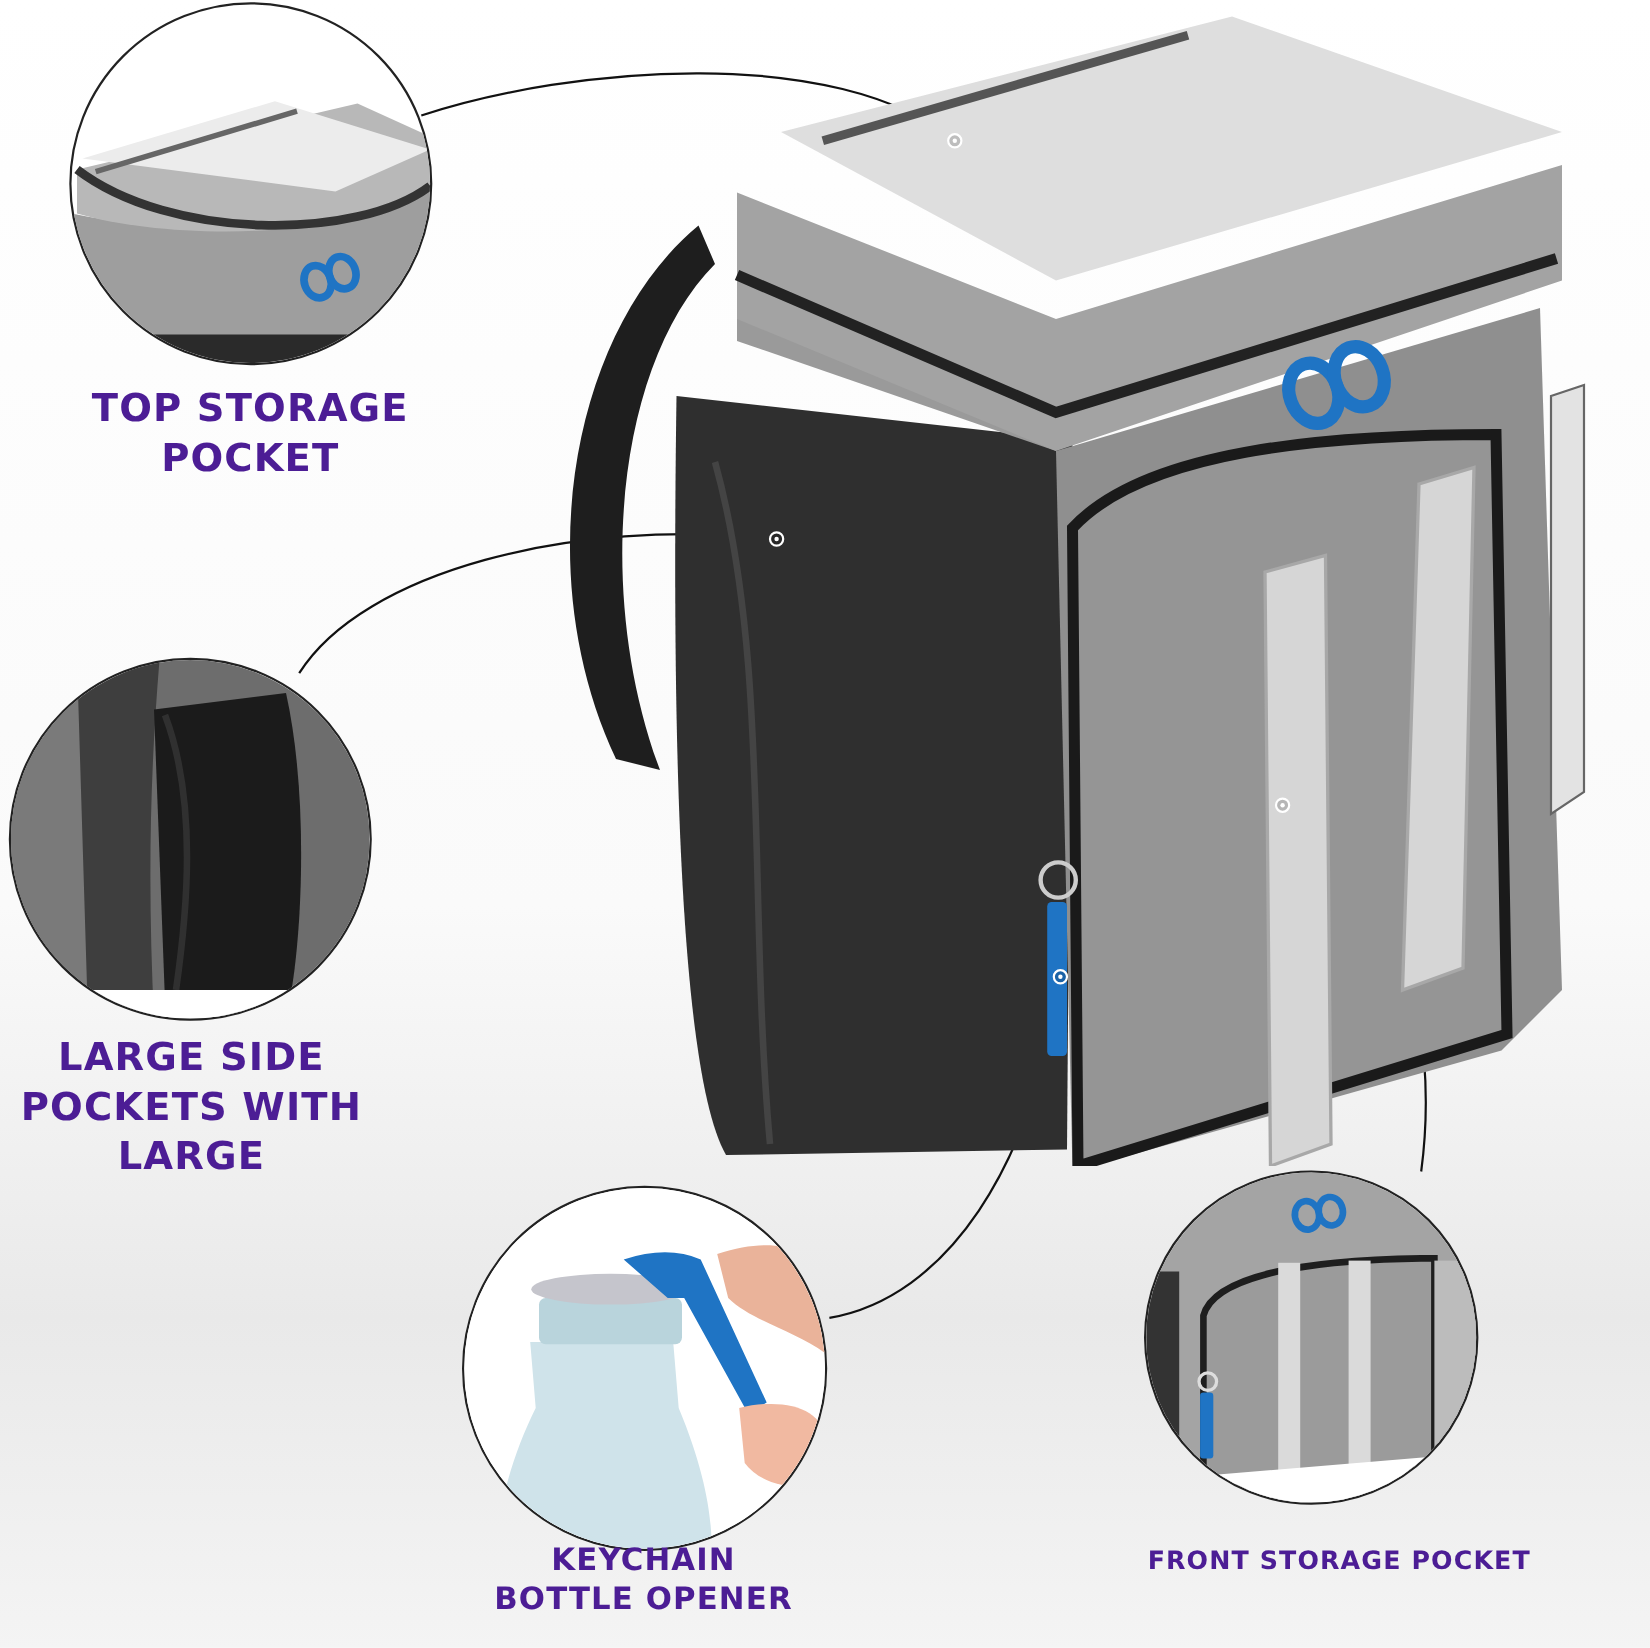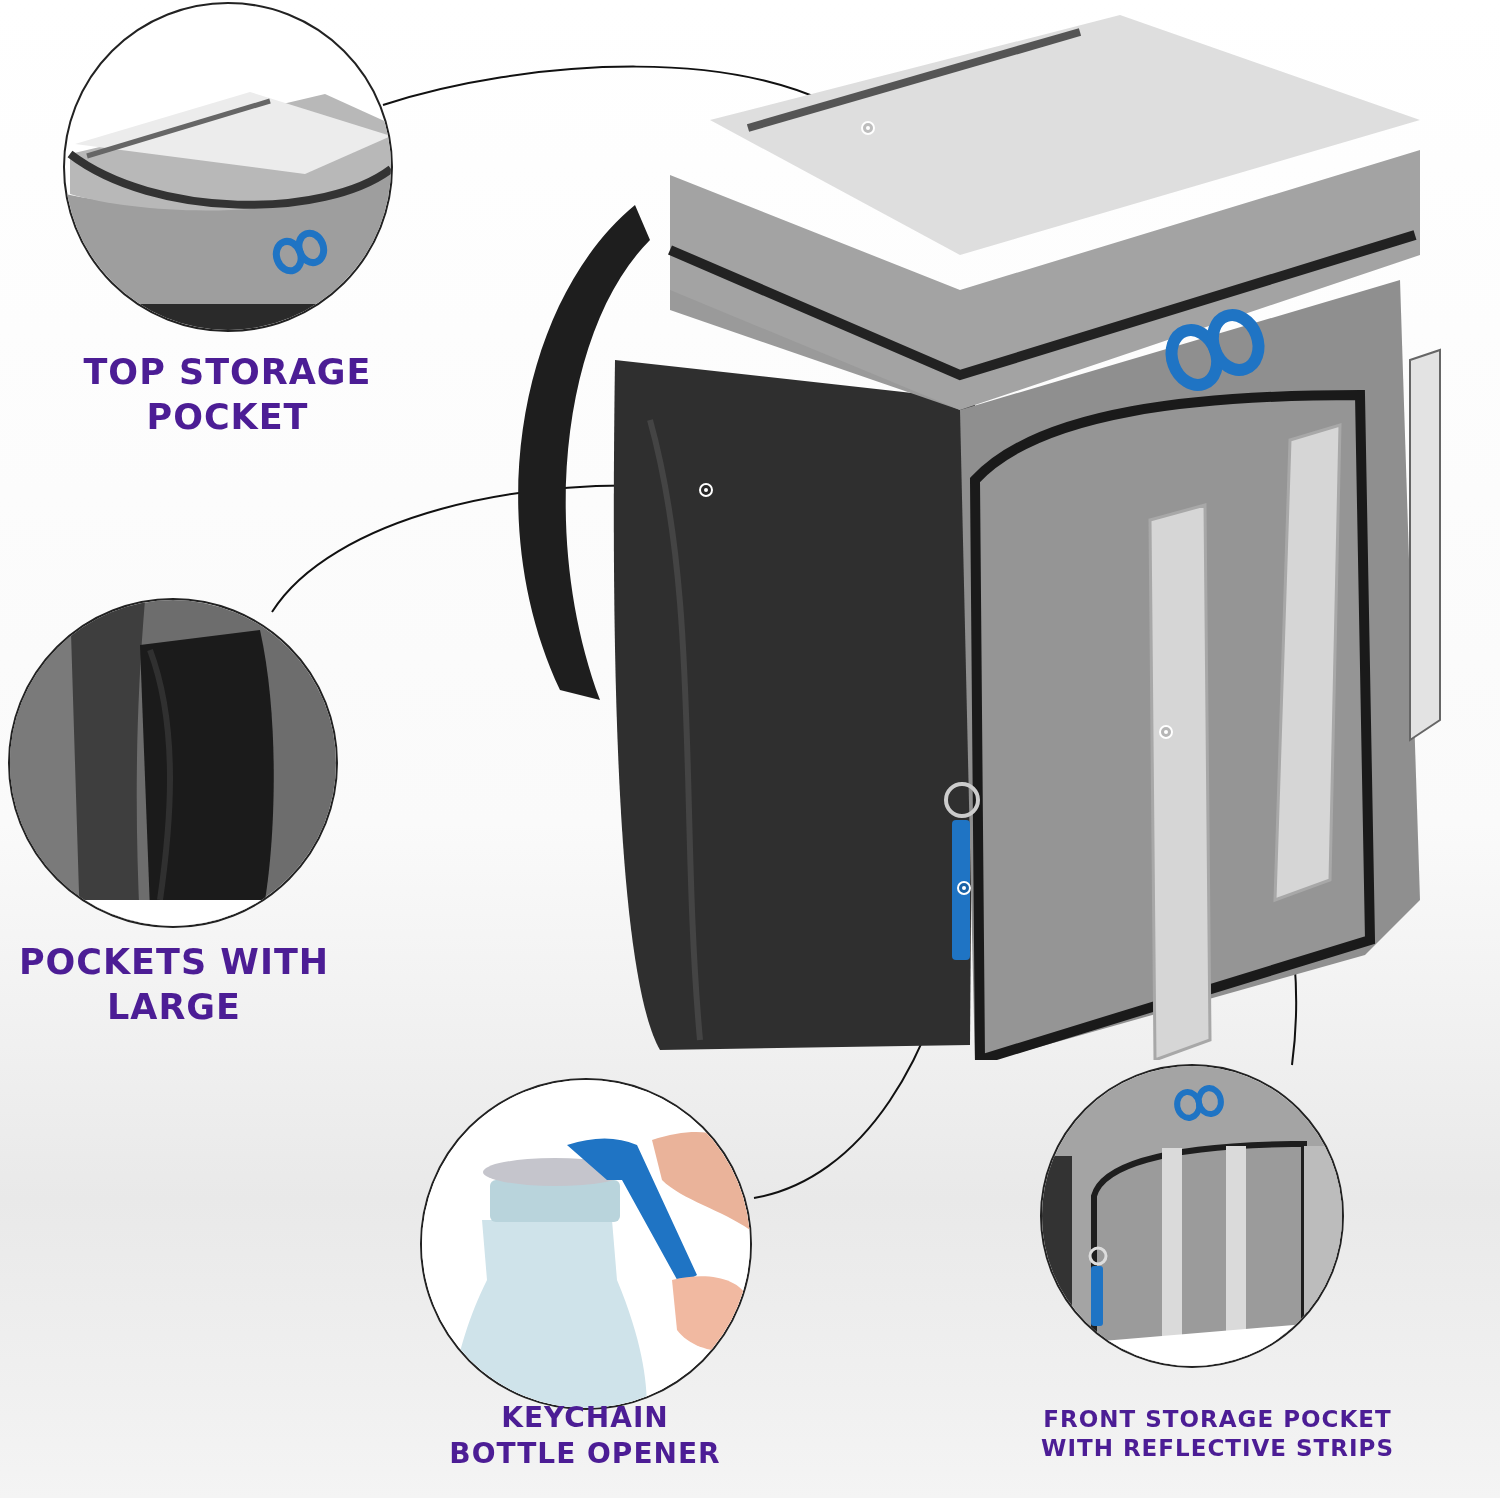--- a/index.html
+++ b/index.html
@@ -86,20 +86,21 @@
   <svg width="326" height="326" viewBox="0 0 326 326">
     <rect width="326" height="326" fill="#6d6d6d"></rect>
     <path d="M0 0 L 70 0 L 70 326 L 0 326 Z" fill="#7a7a7a"></path>
     <path d="M60 0 L 135 0 C 125 120, 125 220, 130 326 L 70 326 Z" fill="#3e3e3e"></path>
     <path d="M130 45 L 250 30 C 270 120, 265 240, 255 300 L 140 310 Z" fill="#1b1b1b"></path>
     <path d="M140 50 C 170 130, 160 230, 150 300" stroke="#303030" stroke-width="6" fill="none"></path>
     <path d="M0 300 L 326 300 L 326 326 L 0 326 Z" fill="#fff"></path>
   </svg>
 </div>
 <div class="label" style="left:0px;top:940px;width:348px;font-size:35px;">
+  <div>LARGE SIDE</div>
   <div>POCKETS WITH</div>
   <div>LARGE</div>
 </div>
 
 <div class="circle" style="left:420px;top:1078px;width:328px;height:328px;">
   <svg width="328" height="328" viewBox="0 0 328 328">
     <rect width="328" height="328" fill="#fff"></rect>
     <path d="M60 140 L 190 140 L 195 200 C 220 260, 225 300, 225 328 L 30 328 C 30 290, 45 240, 65 200 Z" fill="#cfe3ea"></path>
     <rect x="68" y="100" width="130" height="42" rx="6" fill="#b9d4dc"></rect>
     <ellipse cx="133" cy="92" rx="72" ry="14" fill="#c5c5cc"></ellipse>
@@ -125,14 +126,13 @@
     <rect x="120" y="82" width="20" height="200" fill="#dadada"></rect>
     <rect x="184" y="80" width="20" height="195" fill="#dadada"></rect>
     <rect x="262" y="80" width="38" height="220" fill="#bcbcbc"></rect>
     <circle cx="56" cy="190" r="8" fill="none" stroke="#ddd" stroke-width="3"></circle>
     <rect x="49" y="200" width="12" height="60" rx="3" fill="#1f74c4"></rect>
     <path d="M0 280 L 300 255 L 300 300 L 0 300 Z" fill="#fff"></path>
   </svg>
 </div>
 <div class="label" style="left:935px;top:1405px;width:565px;font-size:23px;">
   <div>FRONT STORAGE POCKET</div>
-  <div>WITH REFLECTIVE STRIPS</div>
 </div>
 
 </body></html>

